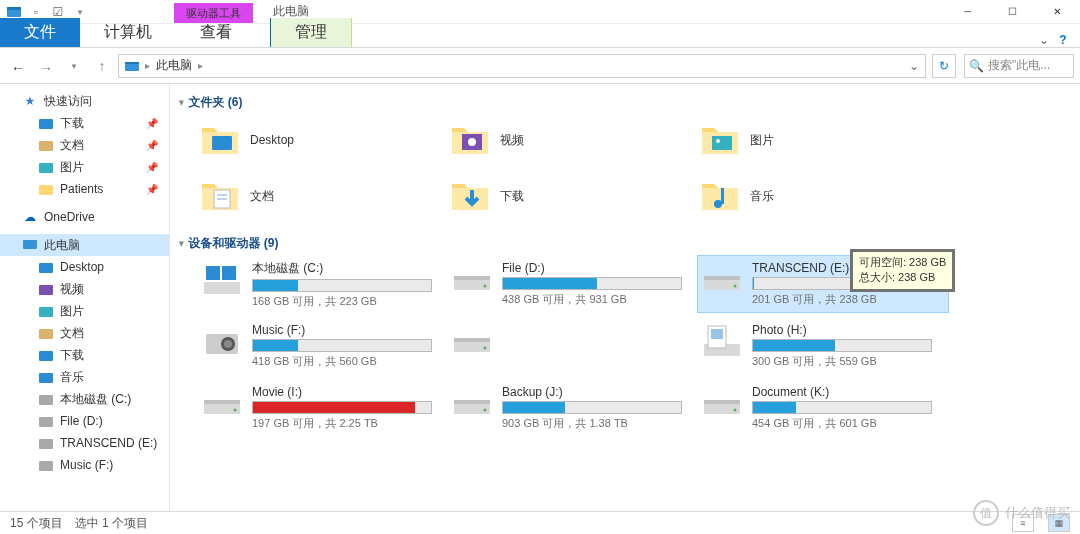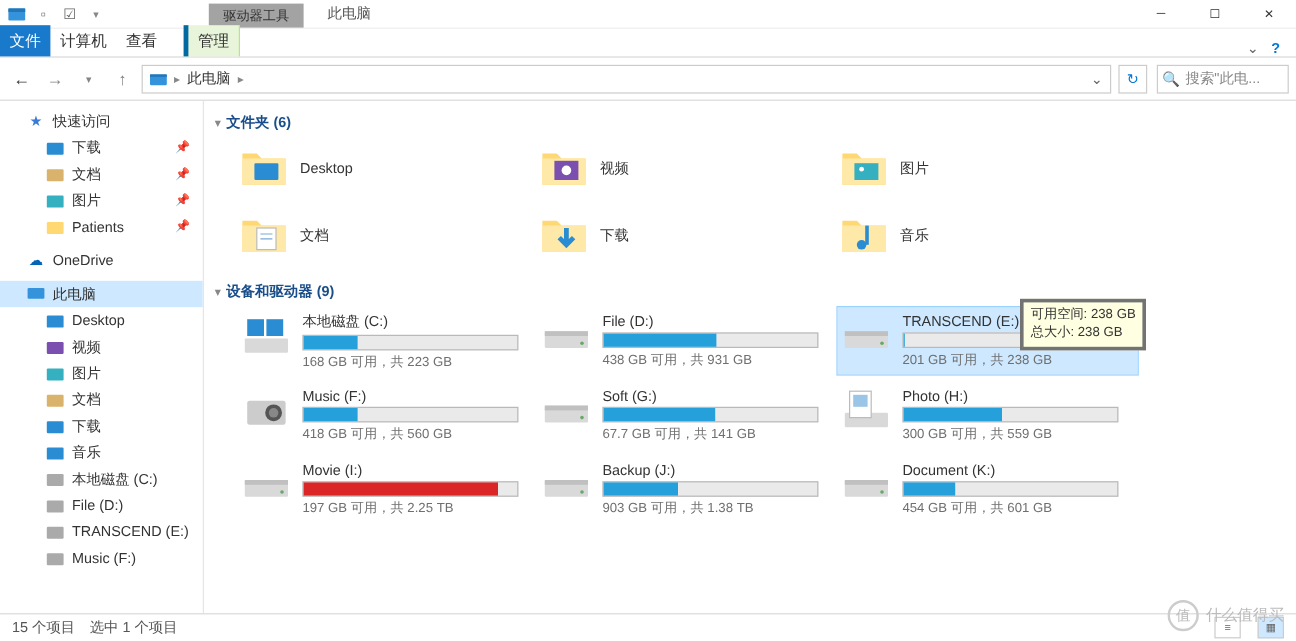--- a/index.html
+++ b/index.html
@@ -2,29 +2,29 @@
 <html><head>
 <meta charset="utf-8">
 <style>
   * { box-sizing: border-box; font-family: "Microsoft YaHei", "Segoe UI", sans-serif; }
   body { margin: 0; width: 1080px; height: 534px; background: #fff; overflow: hidden; font-size: 12px; color: #333; position: relative; }
 
   .titlebar { height: 24px; display: flex; align-items: center; background: #fff; border-bottom: 1px solid #eee; }
   .titlebar .qat { display: flex; align-items: center; gap: 6px; padding: 0 6px; }
   .titlebar .qat .ic { width: 16px; height: 16px; display: flex; align-items: center; justify-content: center; color: #666; }
   .titlebar .tabgroup { display: flex; align-items: flex-end; height: 100%; margin-left: 80px; }
-  .titlebar .ctxtab { background: #a3a3a3; padding: 3px 12px 2px; font-size: 11px; color: #333; }
+  .titlebar .ctxtab { background: #d946ef; padding: 3px 12px 2px; font-size: 11px; color: #333; }
   .titlebar .titletxt { margin-left: 20px; font-size: 12px; color: #555; }
   .titlebar .spacer { flex: 1; }
   .winbtn { width: 45px; height: 24px; display: flex; align-items: center; justify-content: center; color: #333; font-size: 10px; }
 
   .ribbonrow { height: 24px; display: flex; align-items: flex-end; border-bottom: 1px solid #d9d9d9; }
-  .ribbontab { padding: 4px 8px; font-size: 13px; color: #333; cursor: default; }
+  .ribbontab { padding: 4px 24px; font-size: 16px; color: #333; cursor: default; }
   .ribbontab.active { background: #1979ca; color: #fff; }
-  .ribbontab.ctx { background: #e8f5da; color: #333; border-left:4px solid #0369a1; border-right:1px solid #b5ea78;}
+  .ribbontab.ctx { background: #e8f5da; color: #333; border-left:1px solid #0369a1; border-right:1px solid #b5ea78;}
   .ribbonrow .spacer { flex: 1; }
   .ribbonrow .help { width: 24px; text-align: center; color: #0078d7; font-weight: bold; padding-right:10px;}
   .ribbonrow .chev { width: 24px; text-align: center; color: #666; }
 
   .navbar { height: 36px; display: flex; align-items: center; border-bottom: 1px solid #d9d9d9; padding: 4px 6px; gap: 4px; }
   .navbtn { width: 24px; height: 24px; display: flex; align-items: center; justify-content: center; color: #858585; font-size: 14px; }
   .navbtn.en { color: #333; }
   .addrbar { flex: 1; height: 24px; border: 1px solid #ccc; display: flex; align-items: center; padding: 0 2px; }
   .addrbar .icon { width: 18px; height: 18px; margin: 0 2px; }
   .addrbar .crumb { padding: 0 4px; color: #333; }
@@ -398,27 +398,20 @@
             </div>
             <div class="dstat">418 GB 可用，共 560 GB</div>
           </div>
         </div>
         <div class="driveitem">
           <div class="dic"><svg viewBox="0 0 44 44">
               <rect x="4" y="18" width="36" height="14" fill="#d9d9d9" rx="1"></rect>
               <rect x="4" y="18" width="36" height="4" fill="#c0c0c0"></rect>
               <circle cx="35" cy="28" r="1.5" fill="#6a6"></circle>
             </svg></div>
-          <div class="dinfo">
-            <div class="dname">Soft (G:)</div>
-            <div class="bar">
-              <div class="fill" style="width:52%"></div>
-            </div>
-            <div class="dstat">67.7 GB 可用，共 141 GB</div>
-          </div>
         </div>
         <div class="driveitem">
           <div class="dic"><svg viewBox="0 0 44 44">
               <rect x="4" y="24" width="36" height="12" fill="#d9d9d9" rx="1"></rect>
               <rect x="8" y="6" width="18" height="22" fill="#fff" stroke="#bbb"></rect>
               <rect x="11" y="9" width="12" height="10" fill="#9bc5e6"></rect>
             </svg></div>
           <div class="dinfo">
             <div class="dname">Photo (H:)</div>
             <div class="bar">

